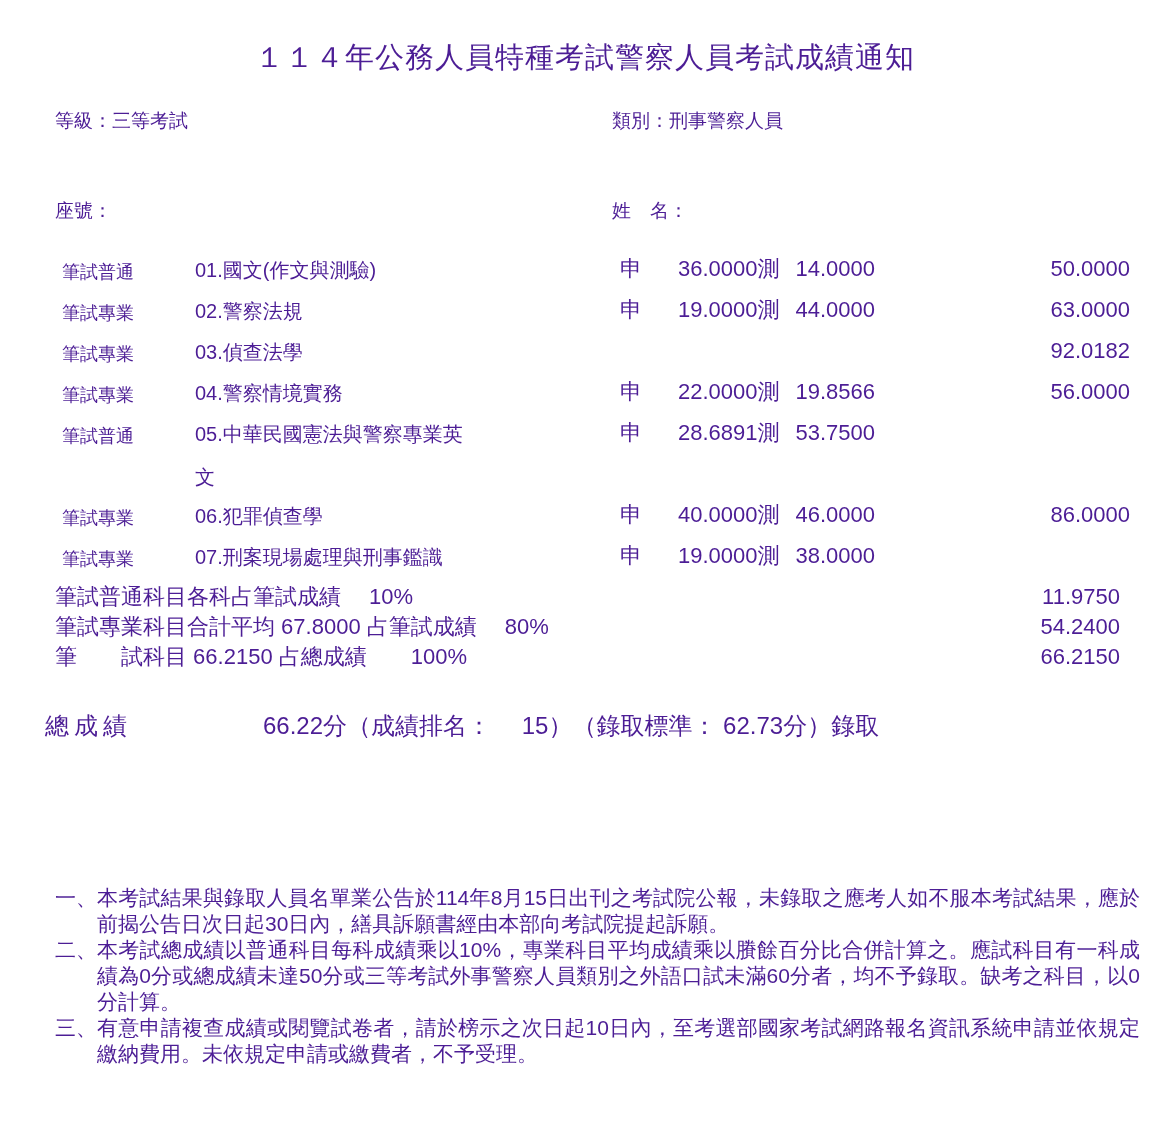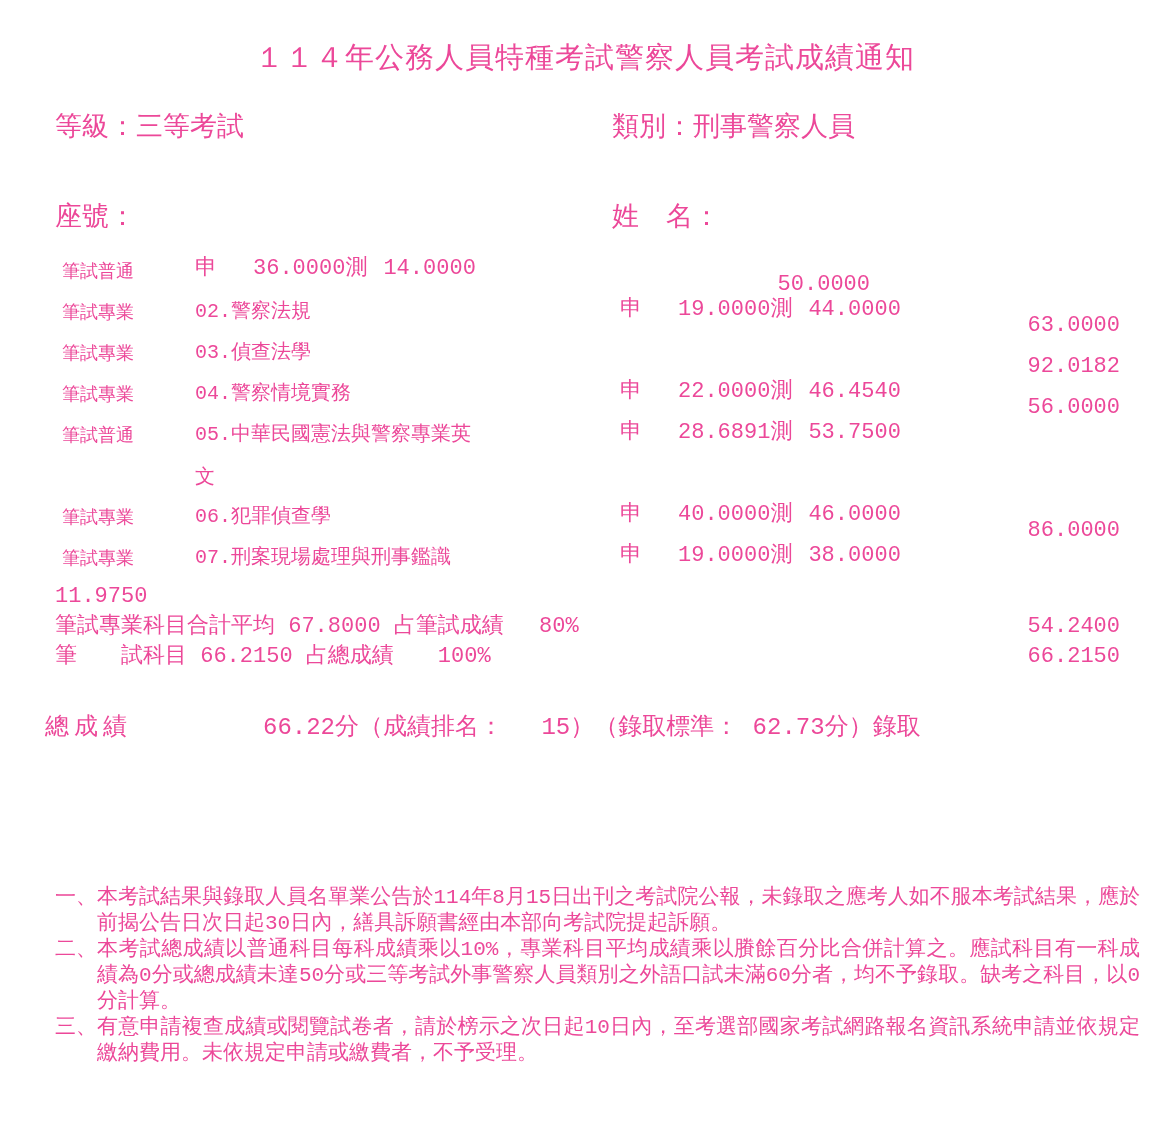--- a/index.html
+++ b/index.html
@@ -2,38 +2,38 @@
 <html><head>
 <meta charset="utf-8">
 <style>
   * { margin: 0; padding: 0; box-sizing: border-box; }
   html, body { background: #ffffff; }
   .page {
     position: relative;
     width: 1170px;
     height: 1144px;
     background: #ffffff;
-    color: #ec4899;
-    font-family: Liberation Mono, monospace;
+    color: #4c1d95;
+    font-family: Liberation Sans, sans-serif;
     overflow: hidden;
   }
   
   .doc-title {
     position: absolute;
     top: 38px; left: 0; right: 0;
     text-align: center;
     font-size: 29px;
     letter-spacing: 1px;
     white-space: nowrap;
   }
   
   .hdr-row {
     position: absolute;
     left: 55px; right: 40px;
-    font-size: 27px;
+    font-size: 19px;
     white-space: nowrap;
   }
   .hdr-row .right-col { position: absolute; left: 557px; top: 0; }
   .row-grade { top: 108px; }
   .row-ident { top: 198px; }
 
   
   .subjects { position: absolute; top: 256px; left: 0; width: 1170px; }
   .subj-row {
     display: grid;
@@ -44,21 +44,21 @@
   }
   .subj-row.row-tall { height: 82px; }
   .cell.cat  { font-size: 18px; line-height: 26px; padding-top: 3px; white-space: nowrap; }
   .cell.subj { font-size: 20px; line-height: 25px; padding-top: 2px; white-space: nowrap; }
   .cell.subj .wrap2 { margin-top: 18px; }
   .cell.breakdown { font-size: 22px; line-height: 26px; white-space: nowrap; }
   .bk-essay { margin-left: 36px; }
   .bk-test  { margin-left: 16px; }
   .cell.score {
     font-size: 22px; line-height: 26px;
-    text-align: right; padding-right: 50px; white-space: nowrap; margin-top: 16px;
+    text-align: right; padding-right: 40px; white-space: nowrap;
   }
 
   
   .summary { position: absolute; top: 584px; left: 0; width: 1170px; }
   .sum-row {
     display: flex; justify-content: space-between;
     padding: 0 50px 0 55px;
     height: 30px;
     font-size: 22px; line-height: 26px;
     white-space: nowrap;
@@ -93,20 +93,24 @@
 
   <div class="hdr-row row-ident">
     <span><span>座號：</span><span></span></span>
     <span class="right-col"><span>姓　名：</span><span></span></span>
   </div>
 
   <div class="subjects">
 
     <div class="subj-row">
       <div class="cell cat">筆試普通</div>
+      <div class="cell subj">
+        <div>01.國文(作文與測驗)</div>
+        <div class="wrap2"></div>
+      </div>
       <div class="cell breakdown">
         <span>申</span><span class="bk-essay">36.0000</span><span>測</span><span class="bk-test">14.0000</span>
       </div>
       <div class="cell score">50.0000</div>
     </div>
 
     <div class="subj-row">
       <div class="cell cat">筆試專業</div>
       <div class="cell subj">
         <div>02.警察法規</div>
@@ -130,21 +134,21 @@
       <div class="cell score">92.0182</div>
     </div>
 
     <div class="subj-row">
       <div class="cell cat">筆試專業</div>
       <div class="cell subj">
         <div>04.警察情境實務</div>
         <div class="wrap2"></div>
       </div>
       <div class="cell breakdown">
-        <span>申</span><span class="bk-essay">22.0000</span><span>測</span><span class="bk-test">46.4540</span>
+        <span>申</span><span class="bk-essay">22.0000</span><span>測</span><span class="bk-test">19.8566</span>
       </div>
       <div class="cell score">56.0000</div>
     </div>
 
     <div class="subj-row row-tall">
       <div class="cell cat">筆試普通</div>
       <div class="cell subj">
         <div>05.中華民國憲法與警察專業英</div>
         <div class="wrap2">文</div>
       </div>
@@ -173,20 +177,21 @@
       </div>
       <div class="cell breakdown">
         <span>申</span><span class="bk-essay">19.0000</span><span>測</span><span class="bk-test">38.0000</span>
       </div>
     </div>
 
   </div>
 
   <div class="summary">
     <div class="sum-row">
+      <div>筆試普通科目各科占筆試成績　 10%</div>
       <div>11.9750</div>
     </div>
     <div class="sum-row">
       <div>筆試專業科目合計平均 67.8000 占筆試成績　 80%</div>
       <div>54.2400</div>
     </div>
     <div class="sum-row">
       <div>筆　　試科目 66.2150 占總成績　　100%</div>
       <div>66.2150</div>
     </div>

